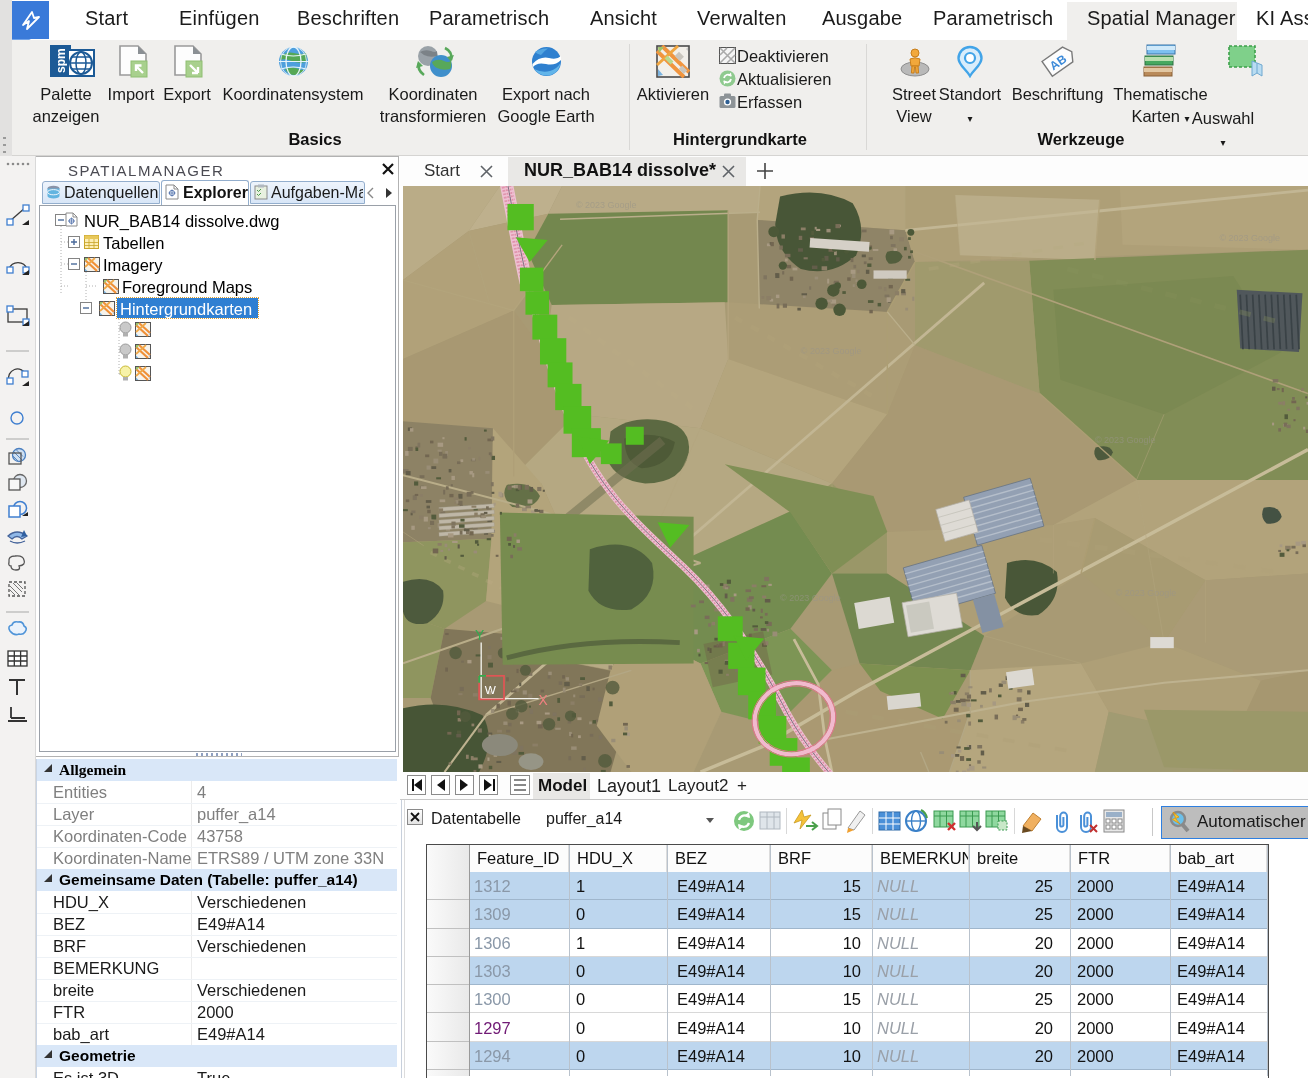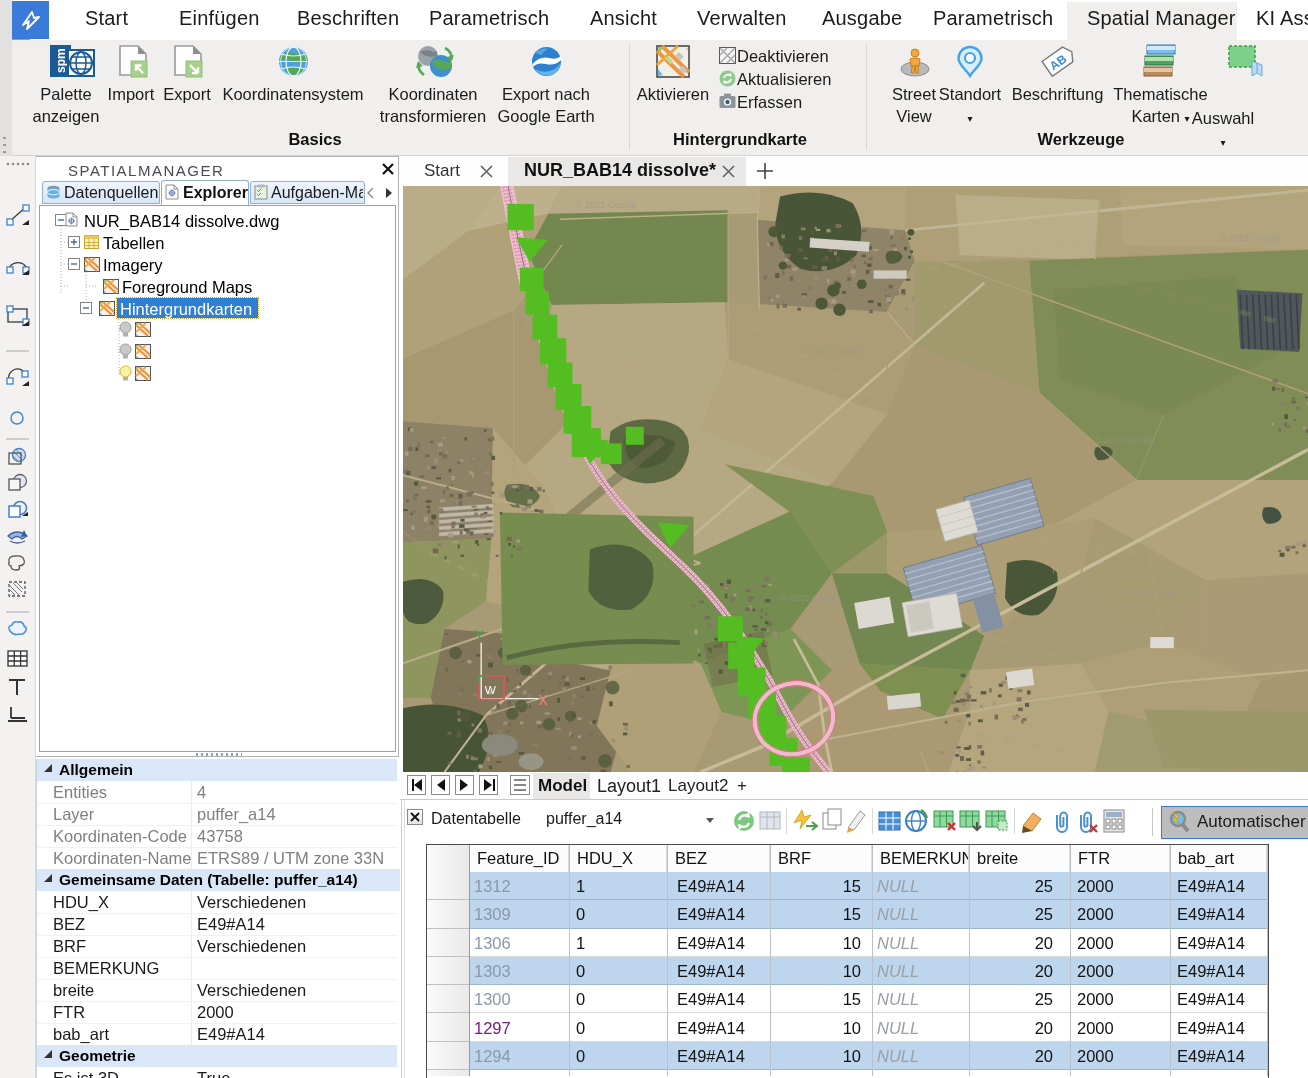--- a/index.html
+++ b/index.html
@@ -394,41 +394,41 @@
   </svg>
 <svg class="abs" style="left:118px;top:365px" width="15" height="17" viewBox="0 0 15 17">
     <circle cx="7.5" cy="6.5" r="5.5" fill="#f7f2a8" stroke="#c8b830"></circle>
     <rect x="5" y="12" width="5" height="3.5" fill="#b0b0b0"></rect>
   </svg>
 
 <div class="abs" style="left:196px;top:753px;width:46px;height:3px;background:repeating-linear-gradient(90deg,#8fa0c0 0 2px,transparent 2px 5px);"></div>
 <div id="props" class="abs" style="left:36px;top:759px;width:360px;height:319px;background:#fff;border-left:1px solid #c8d4e4;">
  <div class="abs" style="left:154px;top:22px;width:1px;height:88px;background:#ececec;"></div>
  <div class="abs" style="left:154px;top:132px;width:1px;height:155px;background:#ececec;"></div>
- <div class="phead" style="top:0;">
+ <div class="phead" style="top:0;font-family:Liberation Serif, serif;">
       <span style="position:absolute;left:7px;top:5px;width:0;height:0;border-left:8px solid transparent;border-bottom:8px solid #333;"></span>
       <span style="position:absolute;left:22px;top:2px;">Allgemein</span>
     </div>
  <div class="prow" style="top:22px;">
       <span class="plab">Entities</span>
       <span class="pval">4</span>
     </div>
  <div class="prow" style="top:44px;">
       <span class="plab">Layer</span>
       <span class="pval">puffer_a14</span>
     </div>
  <div class="prow" style="top:66px;">
       <span class="plab">Koordinaten-Code</span>
       <span class="pval">43758</span>
     </div>
  <div class="prow" style="top:88px;">
       <span class="plab">Koordinaten-Name</span>
       <span class="pval">ETRS89 / UTM zone 33N</span>
     </div>
- <div class="phead" style="top:110px;padding-left:36px;">
+ <div class="phead" style="top:110px;">
       <span style="position:absolute;left:7px;top:5px;width:0;height:0;border-left:8px solid transparent;border-bottom:8px solid #333;"></span>
       <span style="position:absolute;left:22px;top:2px;">Gemeinsame Daten (Tabelle: puffer_a14)</span>
     </div>
  <div class="prow" style="top:132px;">
       <span class="plab" style="color:#1a1a1a;">HDU_X</span>
       <span class="pvalb">Verschiedenen</span>
     </div>
  <div class="prow" style="top:154px;">
       <span class="plab" style="color:#1a1a1a;">BEZ</span>
       <span class="pvalb">E49#A14</span>

